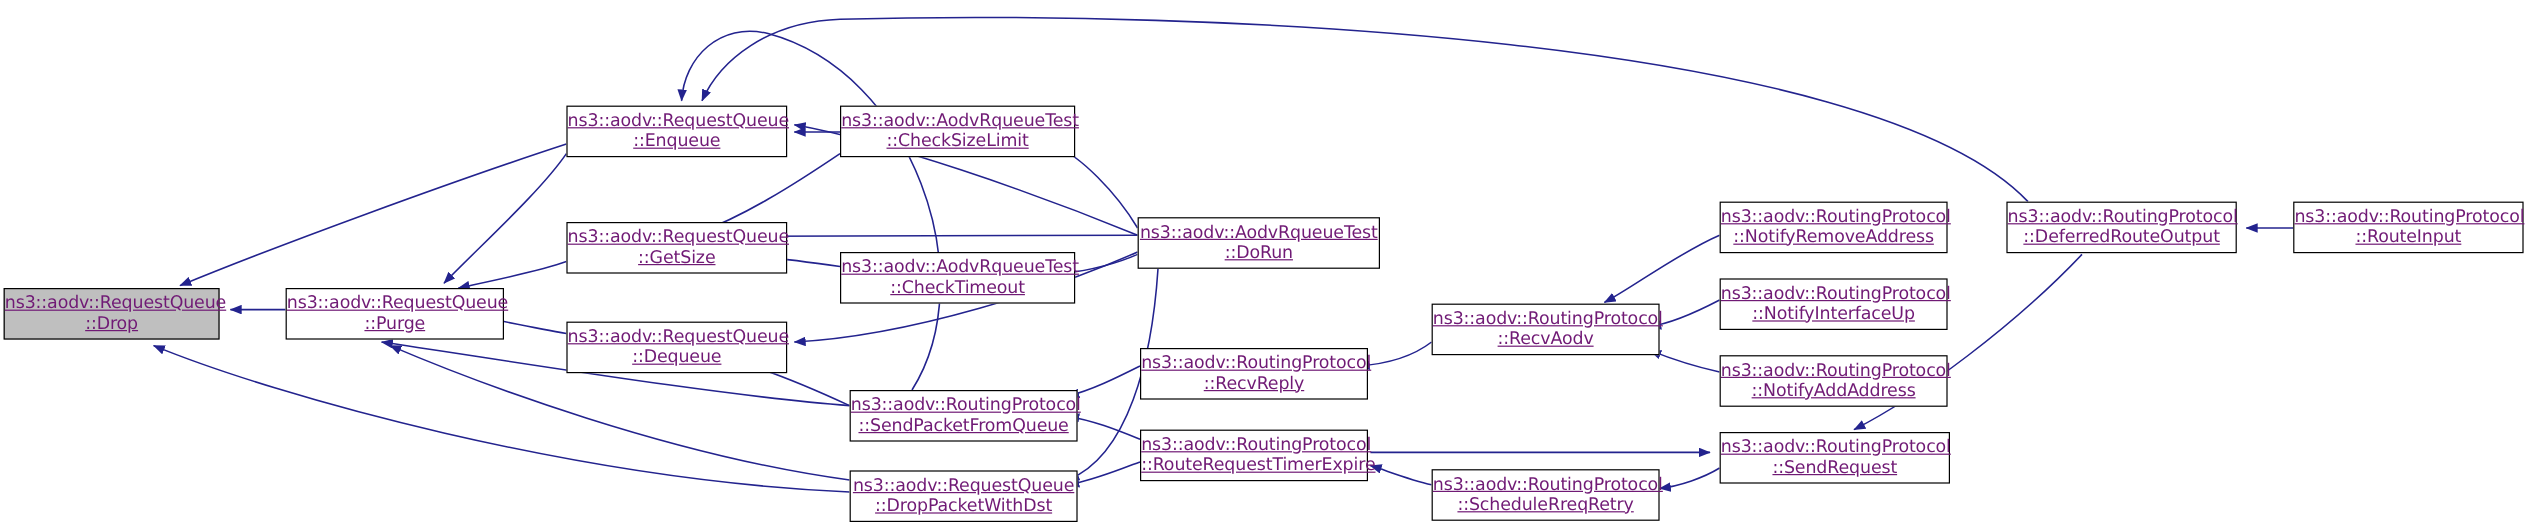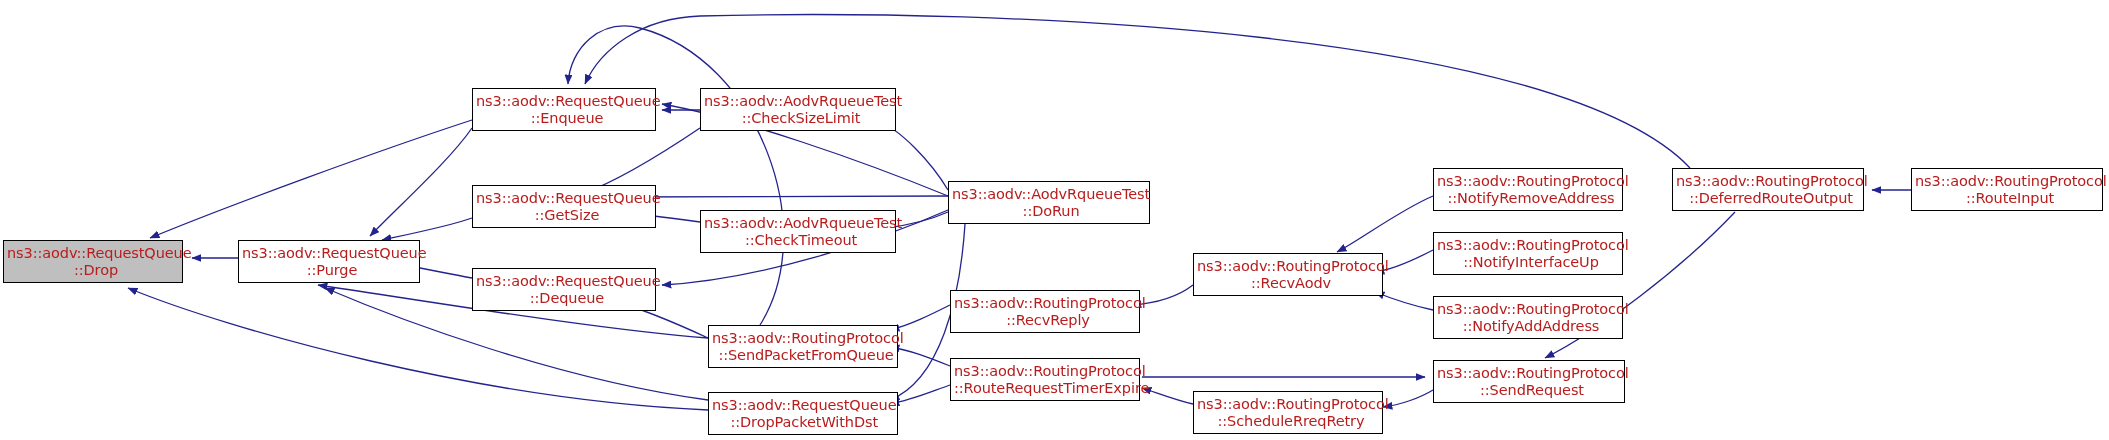--- a/index.html
+++ b/index.html
@@ -19,28 +19,29 @@
     height:440px;
     pointer-events:none;
   }
   .node{
     position:absolute;
     box-sizing:border-box;
     background:#ffffff;
     border:1px solid #000000;
     display:flex;
     align-items:center;
-    justify-content:flex-start;
+    justify-content:center;
     text-align:center;
-    color:#b91c1c;
+    color:#701a75;
     font-size:14.5px;
     line-height:17px;
     letter-spacing:-0.1px;
     white-space:pre-line;
     z-index:5;
+    text-decoration:underline;
   }
   .node.highlight{
     background:#bfbfbf;
     border:1px solid #000000;
   }
   .node .lbl{
     display:block;
     width:100%;
     padding:0 3px;
     white-space:pre-line;

